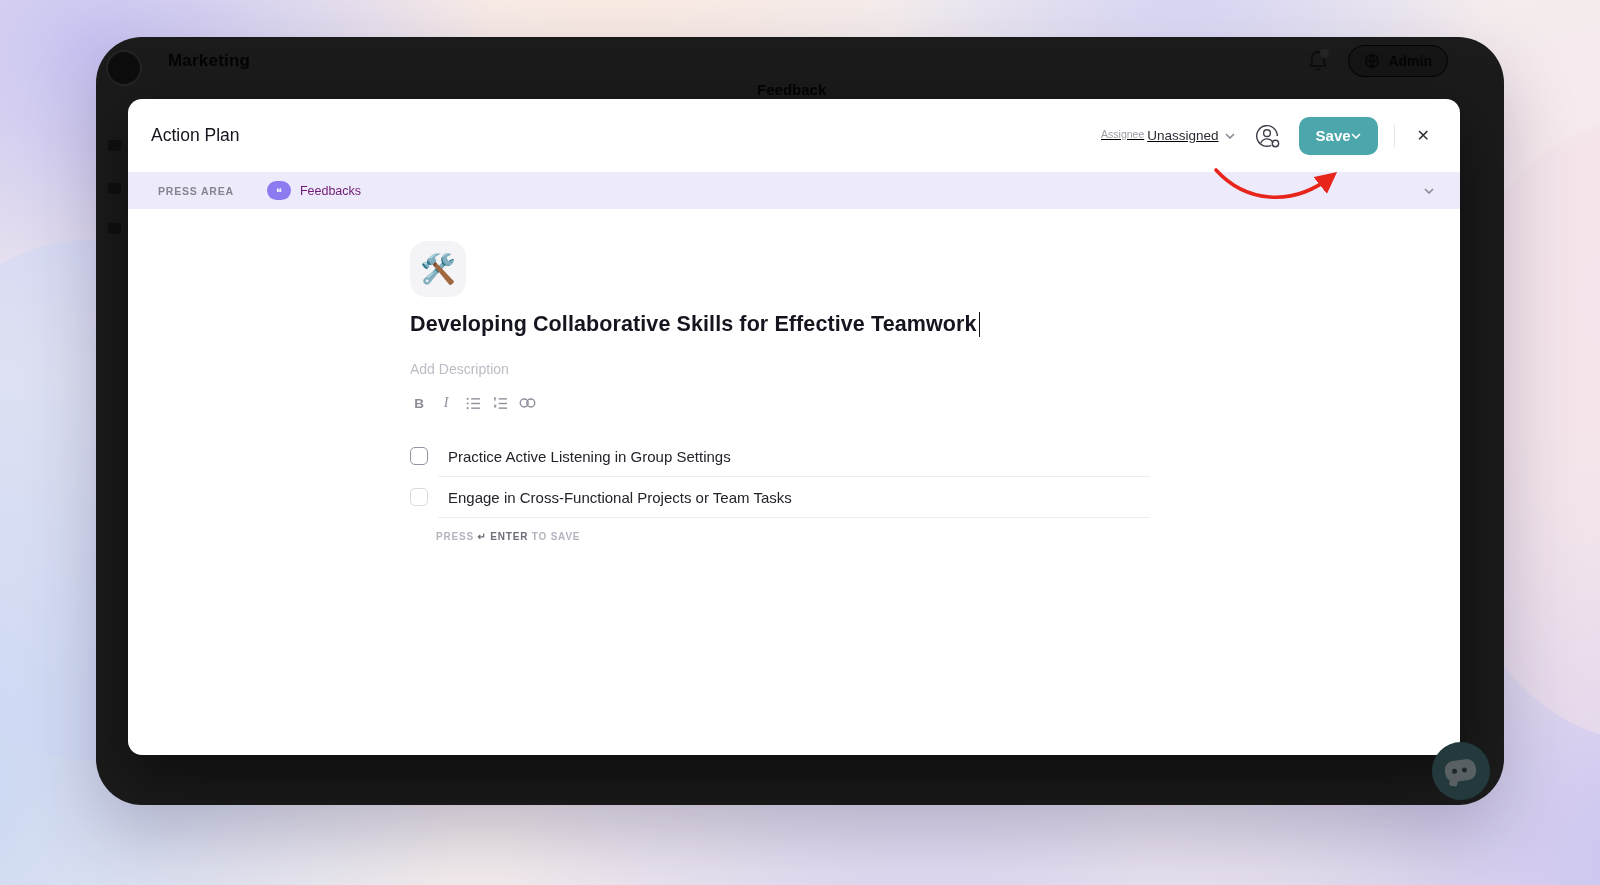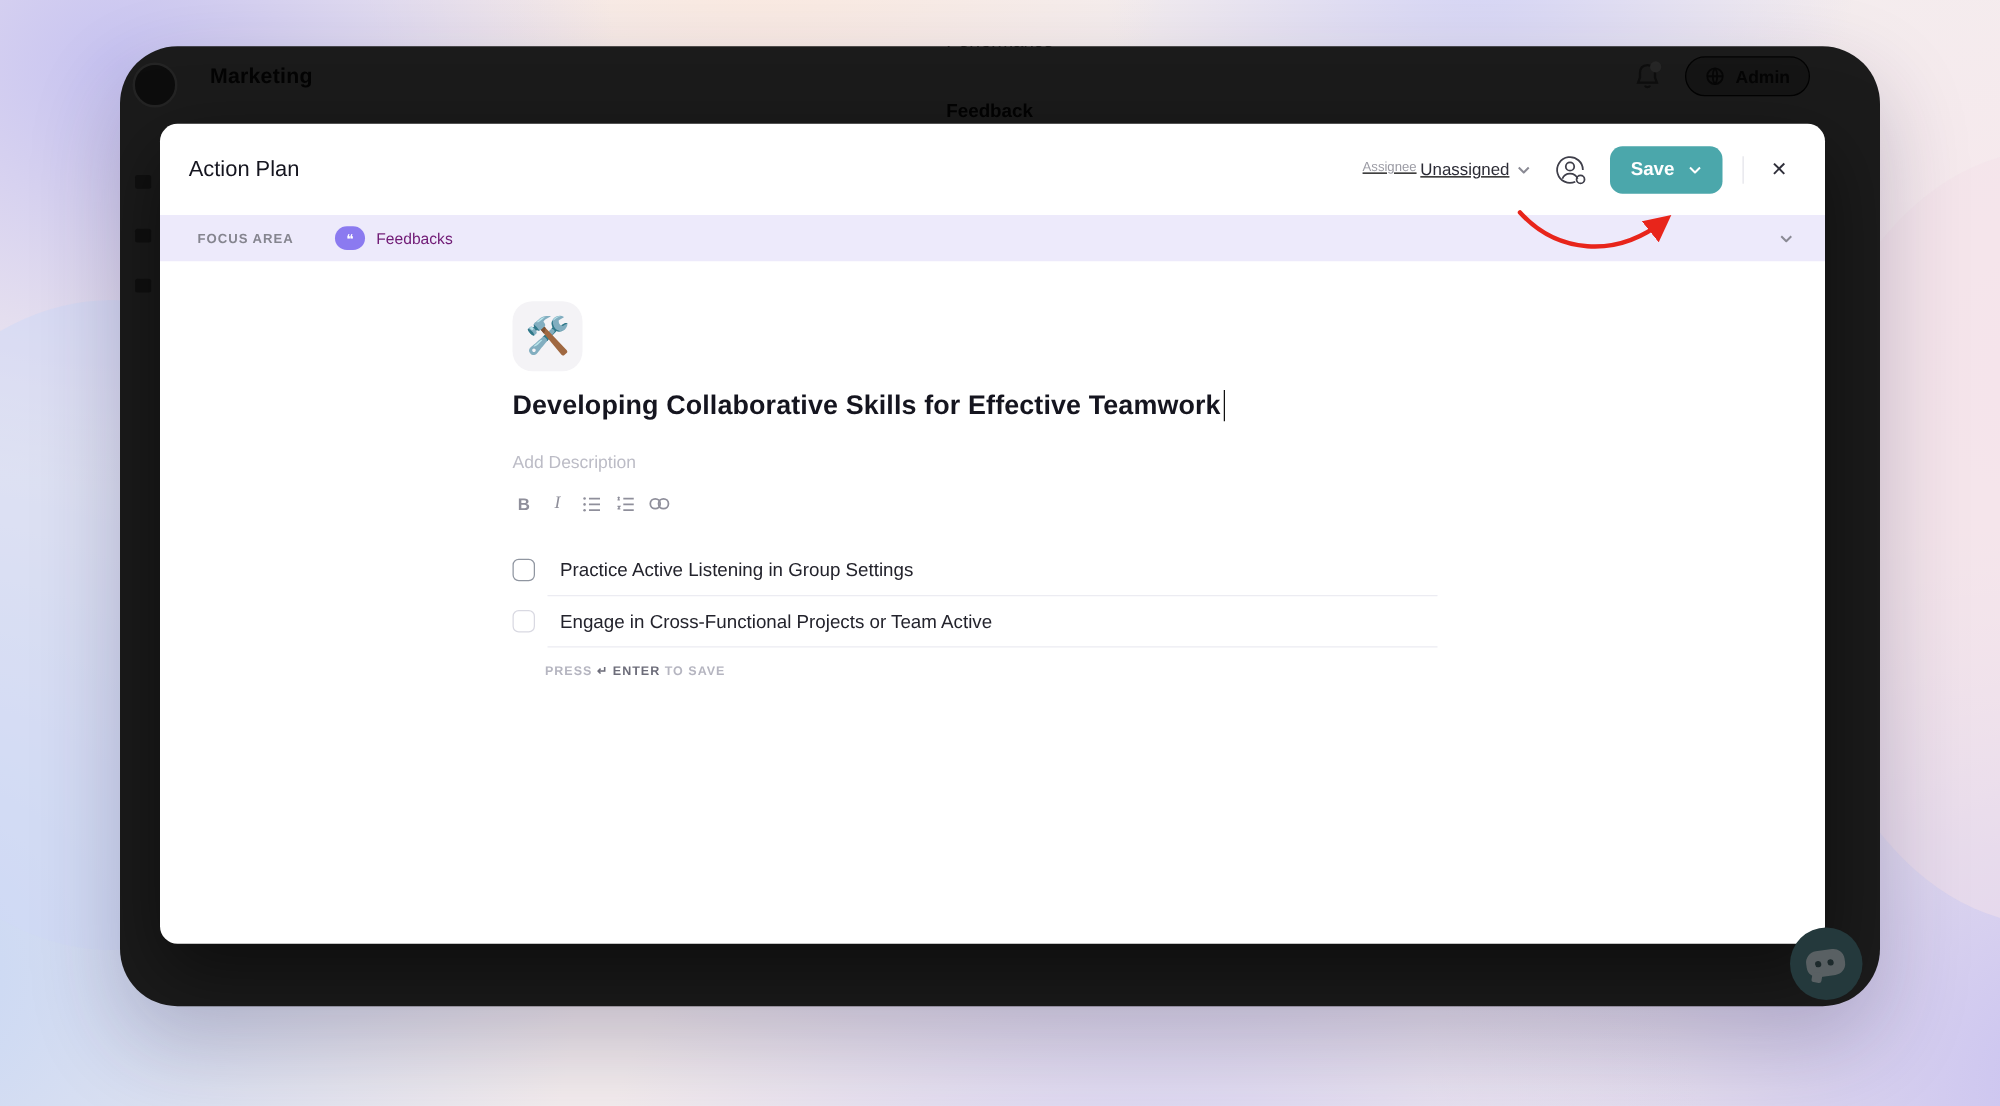--- a/index.html
+++ b/index.html
@@ -65,21 +65,21 @@
   .m-title { font-size:17.5px; font-weight:400; color:#15151f; }
   .h-right { margin-left:auto; display:flex; align-items:center; gap:16px; }
   .assignee { display:flex; flex-direction:row; gap:3px; cursor:pointer;text-decoration:underline; }
   .assignee .lbl { font-size:10.5px; color:#9b9ba4; }
   .assignee .val { display:flex; align-items:center; gap:6px;
     font-size:13.5px; color:#2b2b35; }
   .chev { width:10px; height:6px; stroke:#8a8a94; fill:none; stroke-width:1.6; }
   .assign-user { width:32px; height:32px; display:flex; align-items:center;
     justify-content:center; cursor:pointer; }
   .assign-user svg { stroke:#3f3f4a; fill:none; stroke-width:1.5; }
-  .save-btn { display:flex; align-items:center; gap:11px; height:38px;
+  .save-btn { display:flex; align-items:center; height:38px;
     padding:0 17px; border:none; border-radius:10px;
     background:var(--accent-teal,#4BA7AB); color:#fff; font-size:15px;
     font-weight:700; font-family:inherit; cursor:pointer; }
   .save-btn .chev { stroke:#ffffff; }
   .h-sep { width:1px; height:22px; background:#e4e4ea; }
   .close-x { font-size:16px; color:#2f2f3a; background:none; border:none;
     cursor:pointer; padding:4px 6px; font-family:inherit; }
 
   
   .focus-bar { height:37px; background:var(--focus-bar-bg,#EDEAFB);
@@ -208,21 +208,21 @@
           <svg class="chev" viewBox="0 0 10 6">
               <path d="M1 1 L5 5 L9 1"></path>
             </svg>
         </button>
         <div class="h-sep"></div>
         <button class="close-x">✕</button>
       </div>
     </div>
 
     <div class="focus-bar">
-      <span class="fa-label">FOCUS AREA</span>
+      <span class="fa-label">PRESS AREA</span>
       <span class="fa-badge">❝</span>
       <span class="fa-value">Feedbacks</span>
       <svg class="chev fa-chev" viewBox="0 0 10 6">
           <path d="M1 1 L5 5 L9 1"></path>
         </svg>
     </div>
 
     <div class="content">
       <div class="icon-tile">
         <span>🛠️</span>
@@ -266,21 +266,21 @@
       </div>
 
       <div class="task-list">
         <div class="task-row">
           <span class="checkbox cb-strong"></span>
           <span class="task-label">Practice Active Listening in Group Settings</span>
         </div>
         <div class="row-divider"></div>
         <div class="task-row">
           <span class="checkbox cb-light"></span>
-          <span class="task-label">Engage in Cross-Functional Projects or Team Active</span>
+          <span class="task-label">Engage in Cross-Functional Projects or Team Tasks</span>
         </div>
         <div class="row-divider"></div>
         <div class="save-hint">
           <span>PRESS</span>
           <span class="key">↵ ENTER</span>
           <span>TO SAVE</span>
         </div>
       </div>
     </div>
   </div>

